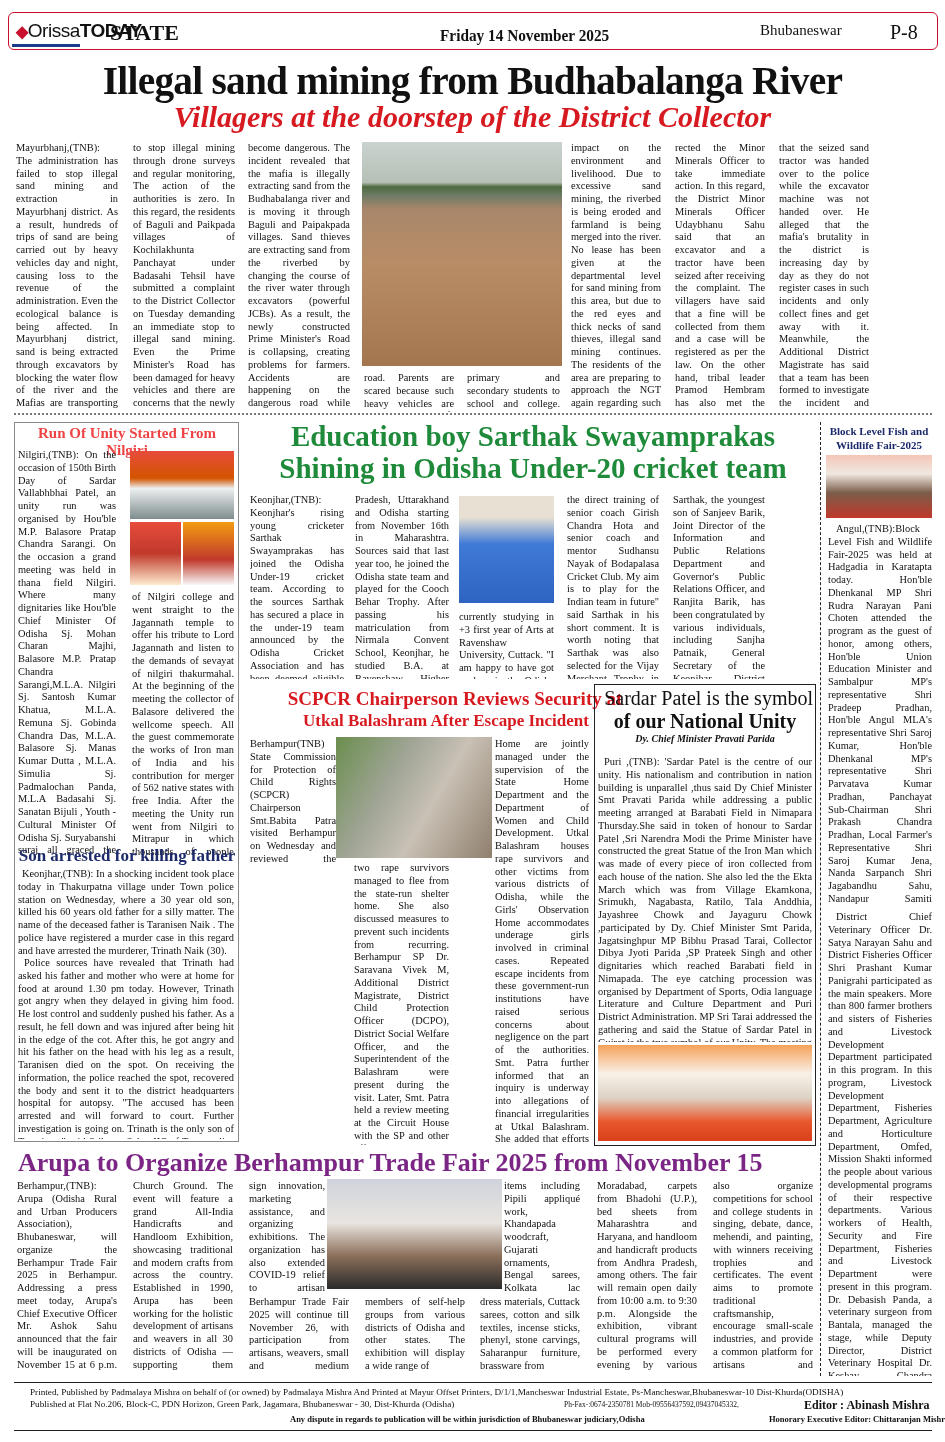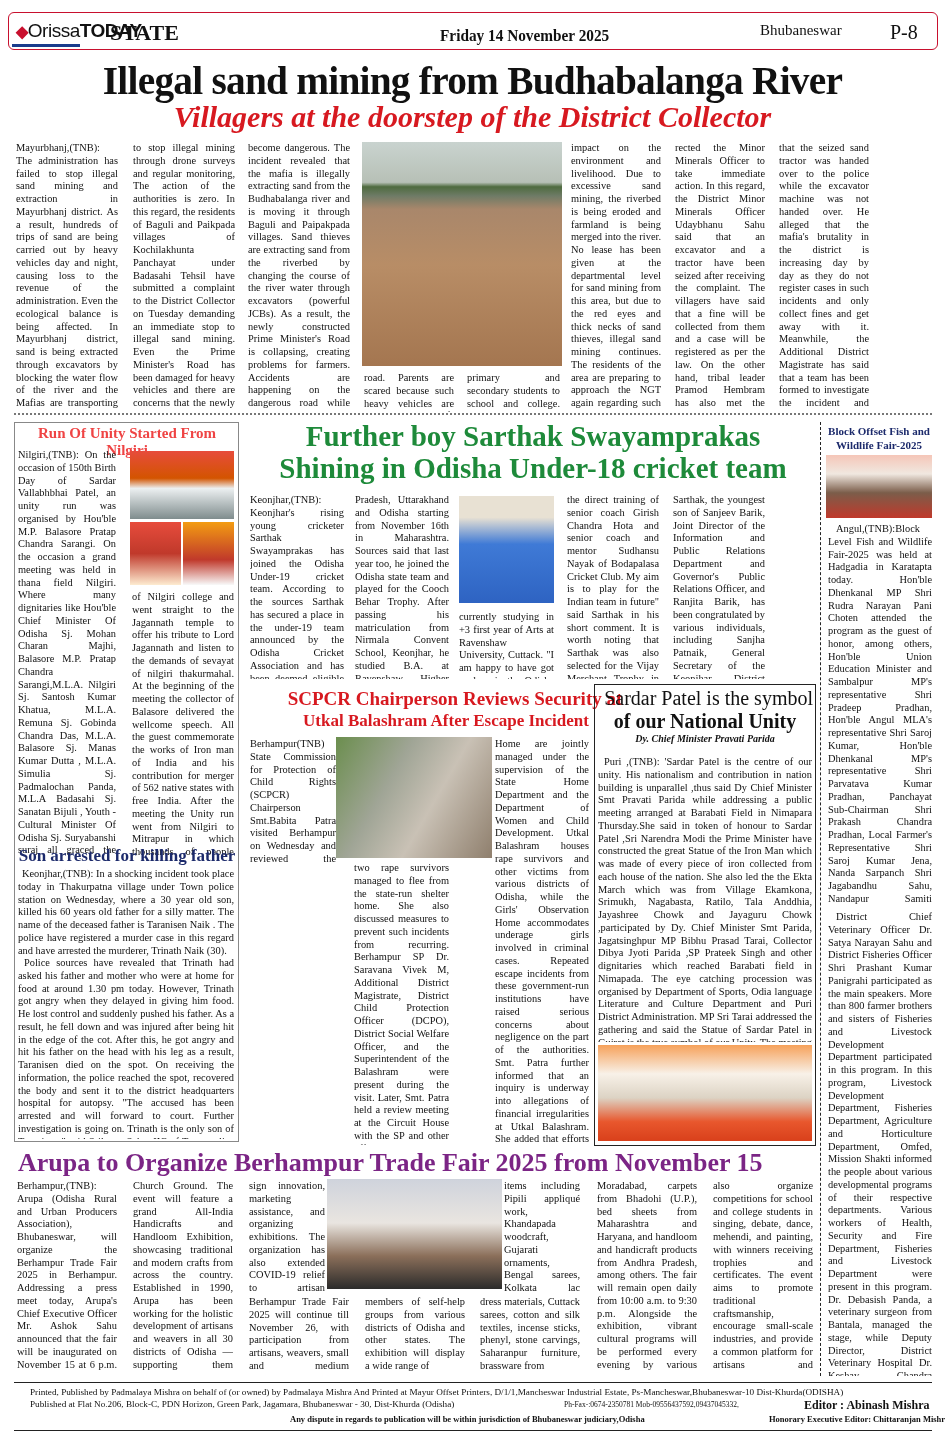--- a/index.html
+++ b/index.html
@@ -61,22 +61,22 @@
 <div class="abs navy-h" style="left:18px;top:425px;width:218px;font-size:15px;color:#ef4444">Run Of Unity Started From Nilgiri</div>
 <div class="abs col" style="left:18px;top:449px;width:98px;height:410px">Nilgiri,(TNB): On the occasion of 150th Birth Day of Sardar Vallabhbhai Patel, an unity run was organised by Hou'ble M.P. Balasore Pratap Chandra Sarangi. On the occasion a grand meeting was held in thana field Nilgiri. Where many dignitaries like Hou'ble Chief Minister Of Odisha Sj. Mohan Charan Majhi, Balasore M.P. Pratap Chandra Sarangi,M.L.A. Nilgiri Sj. Santosh Kumar Khatua, M.L.A. Remuna Sj. Gobinda Chandra Das, M.L.A. Balasore Sj. Manas Kumar Dutta , M.L.A. Simulia Sj. Padmalochan Panda, M.L.A Badasahi Sj. Sanatan Bijuli , Youth - Cultural Minister Of Odisha Sj. Suryabanshi suraj all graced the occasion. Before the meeting the Chief Minister Of Odisha got down from a helicopter on the campus</div>
 <div class="abs photo" style="left:130px;top:451px;width:104px;height:68px;background:linear-gradient(180deg,#e74c3c 0%,#d35400 40%,#ecf0f1 55%,#7f8c8d 100%)"></div>
 <div class="abs photo" style="left:130px;top:522px;width:51px;height:63px;background:linear-gradient(180deg,#e74c3c,#c0392b 50%,#fdebd0)"></div>
 <div class="abs photo" style="left:183px;top:522px;width:51px;height:63px;background:linear-gradient(180deg,#f39c12,#c0392b 60%,#f8f9f9)"></div>
 <div class="abs col" style="left:132px;top:591px;width:102px;height:268px">of Nilgiri college and went straight to the Jagannath temple to offer his tribute to Lord Jagannath and listen to the demands of sevayat of nilgiri thakurmahal. At the beginning of the meeting the collector of Balasore delivered the wellcome speech. All the guest commemorate the works of Iron man of India and his contribution for merger of 562 native states with free India. After the meeting the Unity run went from Nilgiri to Mitrapur in which thousands of people took part.</div>
 <div class="abs navy-h" style="left:18px;top:846px;width:218px;font-size:17px">Son arrested for killing father</div>
 <div class="abs col" style="left:18px;top:868px;width:216px;height:90px;text-indent:4px">Keonjhar,(TNB): In a shocking incident took place today in Thakurpatna village under Town police station on Wednesday, where a 30 year old son, killed his 60 years old father for a silly matter. The name of the deceased father is Taranisen Naik . The police have registered a murder case in this regard and have arrested the murderer, Trinath Naik (30).</div>
 <div class="abs col" style="left:18px;top:957px;width:216px;height:182px;text-indent:6px">Police sources have revealed that Trinath had asked his father and mother who were at home for food at around 1.30 pm today. However, Trinath got angry when they delayed in giving him food. He lost control and suddenly pushed his father. As a result, he fell down and was injured after being hit in the edge of the cot. After this, he got angry and hit his father on the head with his leg as a result, Taranisen died on the spot. On receiving the information, the police reached the spot, recovered the body and sent it to the district headquarters hospital for autopsy. "The accused has been arrested and will forward to court. Further investigation is going on. Trinath is the only son of Taranisen " said Srikanta Sahu, IIC of Town police station.</div>
 
-<div class="abs green-h" style="left:250px;top:420px;width:566px;font-size:29px;line-height:33px">Further boy Sarthak Swayamprakas</div>
-<div class="abs green-h" style="left:250px;top:452px;width:566px;font-size:29px;line-height:33px">Shining in Odisha Under-18 cricket team</div>
+<div class="abs green-h" style="left:250px;top:420px;width:566px;font-size:29px;line-height:33px">Education boy Sarthak Swayamprakas</div>
+<div class="abs green-h" style="left:250px;top:452px;width:566px;font-size:29px;line-height:33px">Shining in Odisha Under-20 cricket team</div>
 <div class="abs col" style="left:250px;top:494px;width:94px;height:185px">Keonjhar,(TNB): Keonjhar's rising young cricketer Sarthak Swayamprakas has joined the Odisha Under-19 cricket team. According to the sources Sarthak has secured a place in the under-19 team announced by the Odisha Cricket Association and has been deemed eligible to play for the state in the Cooch Behar Trophy matches to be held in Andhra</div>
 <div class="abs col" style="left:355px;top:494px;width:94px;height:185px">Pradesh, Uttarakhand and Odisha starting from November 16th in Maharashtra. Sources said that last year too, he joined the Odisha state team and played for the Cooch Behar Trophy. After passing his matriculation from Nirmala Convent School, Keonjhar, he studied B.A. at Ravenshaw Higher Secondary School, Cuttack and is</div>
 <div class="abs photo" style="left:459px;top:496px;width:95px;height:107px;background:linear-gradient(180deg,#e8e1d3 0%,#e8e1d3 20%,#3f7ad6 45%,#2e63c2 100%)"></div>
 <div class="abs col" style="left:459px;top:611px;width:95px;height:68px">currently studying in +3 first year of Arts at Ravenshaw University, Cuttack. "I am happy to have got a place in the Odisha team again with</div>
 <div class="abs col" style="left:567px;top:494px;width:92px;height:185px">the direct training of senior coach Girish Chandra Hota and senior coach and mentor Sudhansu Nayak of Bodapalasa Cricket Club. My aim is to play for the Indian team in future" said Sarthak in his short comment. It is worth noting that Sarthak was also selected for the Vijay Merchant Trophy in the 2021 under-16 cricket team.</div>
 <div class="abs col" style="left:673px;top:494px;width:92px;height:185px">Sarthak, the youngest son of Sanjeev Barik, Joint Director of the Information and Public Relations Department and Governor's Public Relations Officer, and Ranjita Barik, has been congratulated by various individuals, including Sanjha Patnaik, General Secretary of the Keonjhar District Sports Authority, for his success and wished him a bright future.</div>
 
 <div class="abs red-h" style="left:250px;top:688px;width:340px;font-size:19px;line-height:22px">SCPCR Chairperson Reviews Security at</div>
 <div class="abs red-h" style="left:241px;top:710px;width:340px;font-size:17px;line-height:22px">Utkal Balashram After Escape Incident</div>
 <div class="abs col" style="left:250px;top:738px;width:86px;height:124px">Berhampur(TNB) State Commission for Protection of Child Rights (SCPCR) Chairperson Smt.Babita Patra visited Berhampur on Wednesday and reviewed the security and management arrangements at Utkal Balashram, located at Gosainnuagaon. It may be recalled that on Diwali day, two rape survivors escaped from Utkal Balashram. Even after more than a month, their whereabouts remain unknown. Similarly, two minor girls housed at the Government Home for Juveniles in Conflict with Law had also escaped a few days earlier. During her visit, Smt. Patra questioned the Balashram authorities regarding the circumstances under which the</div>
@@ -85,21 +85,21 @@
 <div class="abs col" style="left:495px;top:738px;width:94px;height:407px">Home are jointly managed under the supervision of the State Home Department and the Department of Women and Child Development. Utkal Balashram houses rape survivors and other victims from various districts of Odisha, while the Girls' Observation Home accommodates underage girls involved in criminal cases. Repeated escape incidents from these government-run institutions have raised serious concerns about negligence on the part of the authorities. Smt. Patra further informed that an inquiry is underway into allegations of financial irregularities at Utkal Balashram. She added that efforts by the police are continuing to trace and rescue the two missing rape survivors.</div>
 
 <div class="abs box" style="left:594px;top:684px;width:222px;height:462px;border:1.5px solid #222"></div>
 <div class="abs" style="left:597px;top:687px;width:216px;font-size:20px;line-height:22px;font-weight:normal;text-align:right">Sardar Patel is the symbol</div>
 <div class="abs" style="left:597px;top:710px;width:216px;font-size:20px;line-height:22px;font-weight:bold;text-align:center">of our National Unity</div>
 <div class="abs" style="left:597px;top:733px;width:216px;font-size:10px;font-style:italic;font-weight:bold;text-align:center">Dy. Chief Minister Pravati Parida</div>
 <div class="abs col" style="left:598px;top:756px;width:214px;height:286px;text-indent:6px">Puri ,(TNB): 'Sardar Patel is the centre of our unity. His nationalism and contribution in nation building is unparallel ,thus said Dy Chief Minister Smt Pravati Parida while addressing a public meeting arranged at Barabati Field in Nimapara Thursday.She said in token of honour to Sardar Patel ,Sri Narendra Modi the Prime Minister have constructed the great Statue of the Iron Man which was made of every piece of iron collected from each house of the nation. She also led the the Ekta March which was from Village Ekamkona, Srimukh, Nagabasta, Ratilo, Tala Anddhia, Jayashree Chowk and Jayaguru Chowk ,participated by Dy. Chief Minister Smt Parida, Jagatsinghpur MP Bibhu Prasad Tarai, Collector Dibya Jyoti Parida ,SP Prateek Singh and other dignitaries which reached Barabati field in Nimapada. The eye catching procession was organised by Department of Sports, Odia language Literature and Culture Department and Puri District Administration. MP Sri Tarai addressed the gathering and said the Statue of Sardar Patel in Gujrat is the true symbol of our Unity. The meeting was also addressed by Chairperson of Nimapada NAC Sasmita Sahu, Block Chairman Sankar Bhoi, Chief Development Officer Zilla Parishad Priya Ranjan Prusty and other guests who discussed in detail the contribution of Sardar Patel .</div>
 <div class="abs photo" style="left:598px;top:1045px;width:214px;height:96px;background:linear-gradient(180deg,#f6a15a 0%,#f8f1e8 30%,#dcd3c4 55%,#e8572d 80%,#d9401b 100%)"></div>
 
 <div class="abs vline" style="left:820px;top:422px;height:954px"></div>
-<div class="abs navy-h" style="left:825px;top:424px;width:108px;font-size:11px;line-height:14px">Block Offset Fish and</div>
+<div class="abs navy-h" style="left:825px;top:424px;width:108px;font-size:11px;line-height:14px">Block Level Fish and</div>
 <div class="abs navy-h" style="left:825px;top:438px;width:108px;font-size:11px;line-height:14px">Wildlife Fair-2025</div>
 <div class="abs photo" style="left:826px;top:455px;width:106px;height:63px;background:linear-gradient(180deg,#f5c6b8 0%,#f0e8e0 30%,#7b5d4a 60%,#c0392b 100%)"></div>
 <div class="abs col" style="left:828px;top:523px;width:104px;height:385px;text-indent:8px">Angul,(TNB):Block Level Fish and Wildlife Fair-2025 was held at Hadgadia in Karatapta today. Hon'ble Dhenkanal MP Shri Rudra Narayan Pani Choten attended the program as the guest of honor, among others, Hon'ble Union Education Minister and Sambalpur MP's representative Shri Pradeep Pradhan, Hon'ble Angul MLA's representative Shri Saroj Kumar, Hon'ble Dhenkanal MP's representative Shri Parvatava Kumar Pradhan, Panchayat Sub-Chairman Shri Prakash Chandra Pradhan, Local Farmer's Representative Shri Saroj Kumar Jena, Nanda Sarpanch Shri Jagabandhu Sahu, Nandapur Samiti Member Smt. Sita Nayak attended the program as a guest of honor.</div>
 <div class="abs col" style="left:828px;top:911px;width:104px;height:465px;text-indent:8px">District Chief Veterinary Officer Dr. Satya Narayan Sahu and District Fisheries Officer Shri Prashant Kumar Panigrahi participated as the main speakers. More than 800 farmer brothers and sisters of Fisheries and Livestock Development Department participated in this program. In this program, Livestock Development Department, Fisheries Department, Agriculture and Horticulture Department, Omfed, Mission Shakti informed the people about various developmental programs of their respective departments. Various workers of Health, Security and Fire Department, Fisheries and Livestock Department were present in this program. Dr. Debasish Panda, a veterinary surgeon from Bantala, managed the stage, while Deputy Director, District Veterinary Hospital Dr. Keshav Chandra Pradhan proposed the vote of thanks.</div>
 
 <div class="abs purple-h" style="left:18px;top:1148px;width:800px;font-size:26px">Arupa to Organize Berhampur Trade Fair 2025 from November 15</div>
 <div class="abs col" style="left:17px;top:1180px;width:100px;height:193px">Berhampur,(TNB): Arupa (Odisha Rural and Urban Producers Association), Bhubaneswar, will organize the Berhampur Trade Fair 2025 in Berhampur. Addressing a press meet today, Arupa's Chief Executive Officer Mr. Ashok Sahu announced that the fair will be inaugurated on November 15 at 6 p.m. at the St. Joseph's</div>
 <div class="abs col" style="left:133px;top:1180px;width:100px;height:193px">Church Ground. The event will feature a grand All-India Handicrafts and Handloom Exhibition, showcasing traditional and modern crafts from across the country. Established in 1990, Arupa has been working for the holistic development of artisans and weavers in all 30 districts of Odisha — supporting them through skill enhancement, de-</div>
 <div class="abs col" style="left:249px;top:1180px;width:76px;height:112px">sign innovation, marketing assistance, and organizing exhibitions. The organization has also extended COVID-19 relief to artisan families. The</div>
 <div class="abs photo" style="left:327px;top:1179px;width:175px;height:110px;background:linear-gradient(180deg,#cfd3dc 0%,#e9e5e0 40%,#8b6f5a 70%,#2b2b2b 100%)"></div>

